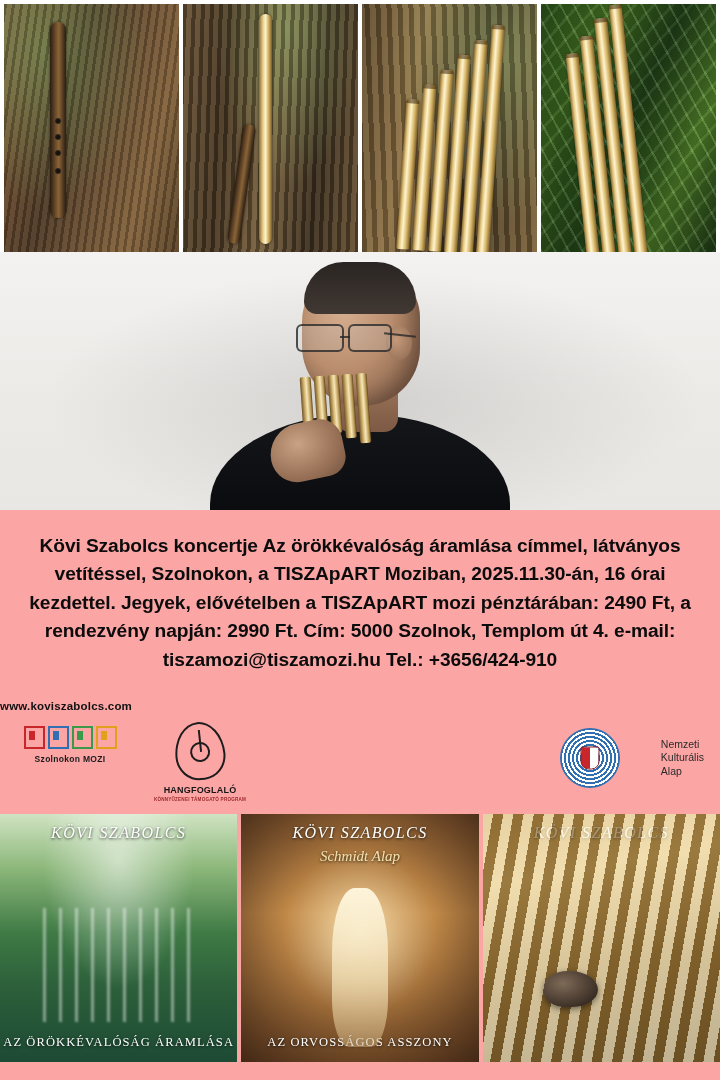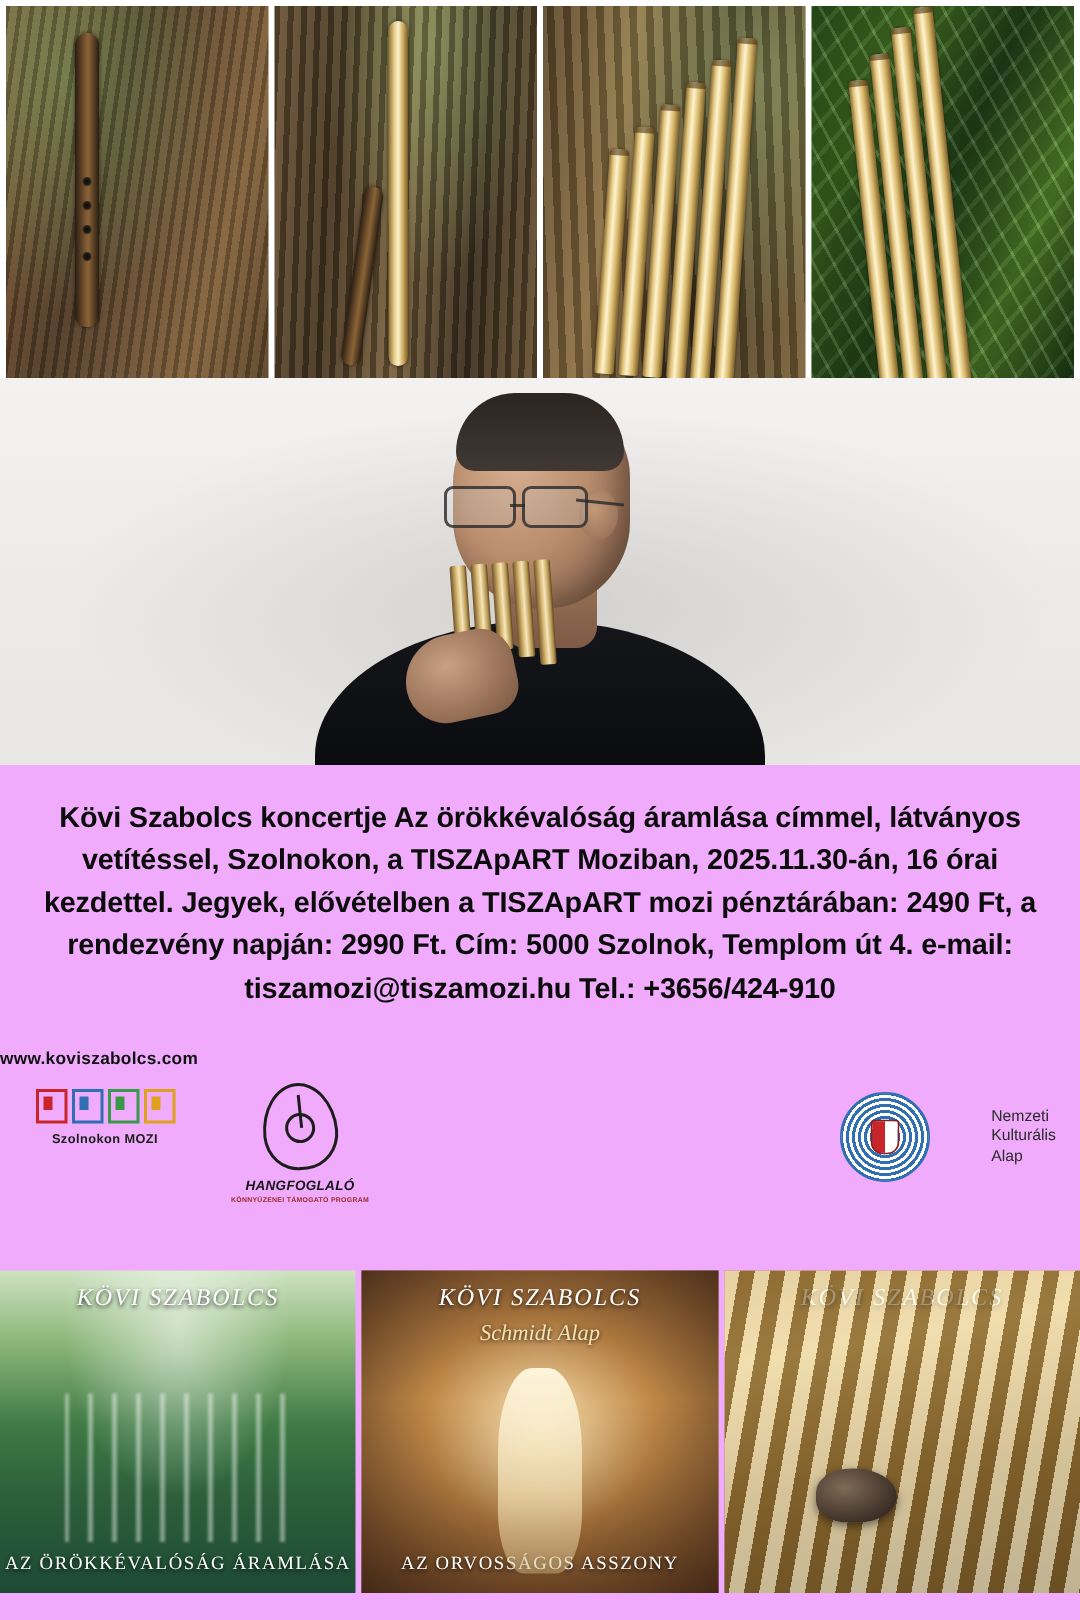--- a/index.html
+++ b/index.html
@@ -12,21 +12,21 @@
     width: 720px;
     height: 1080px;
     overflow: hidden;
     font-family: "Liberation Sans", sans-serif;
     color: #111;
   }
   .poster {
     position: relative;
     width: 720px;
     height: 1080px;
-    background: #f0abfc;
+    background: #fca5a5;
     display: flex;
     flex-direction: column;
   }
 
   
   .photo-strip {
     display: flex;
     width: 100%;
     height: 252px;
     gap: 4px;
@@ -362,21 +362,20 @@
     left: 50%; top: 12%;
     width: 2px; height: 22px;
     background: #1d1d1d;
   }
   .hang-label {
     margin-top: 5px;
     font-size: 9px;
     font-weight: 700;
     color: #151515;
     letter-spacing: .2px;
-    font-style: italic;
   }
   .hang-sub {
     margin-top: 2px;
     font-size: 4.6px;
     font-weight: 700;
     color: #9a2a2a;
     letter-spacing: .2px;
   }
 
   .logo-nka {
@@ -417,21 +416,20 @@
     display: flex;
     gap: 4px;
     padding: 0 0 0 0;
     height: 248px;
     width: 100%;
   }
   .album {
     position: relative;
     flex: 1 1 0;
     overflow: hidden;
-    margin-top: 33px;
   }
   .album .artist {
     position: absolute;
     top: 10px;
     left: 0;
     right: 0;
     text-align: center;
     font-family: "Liberation Serif", serif;
     font-style: italic;
     font-size: 16px;

